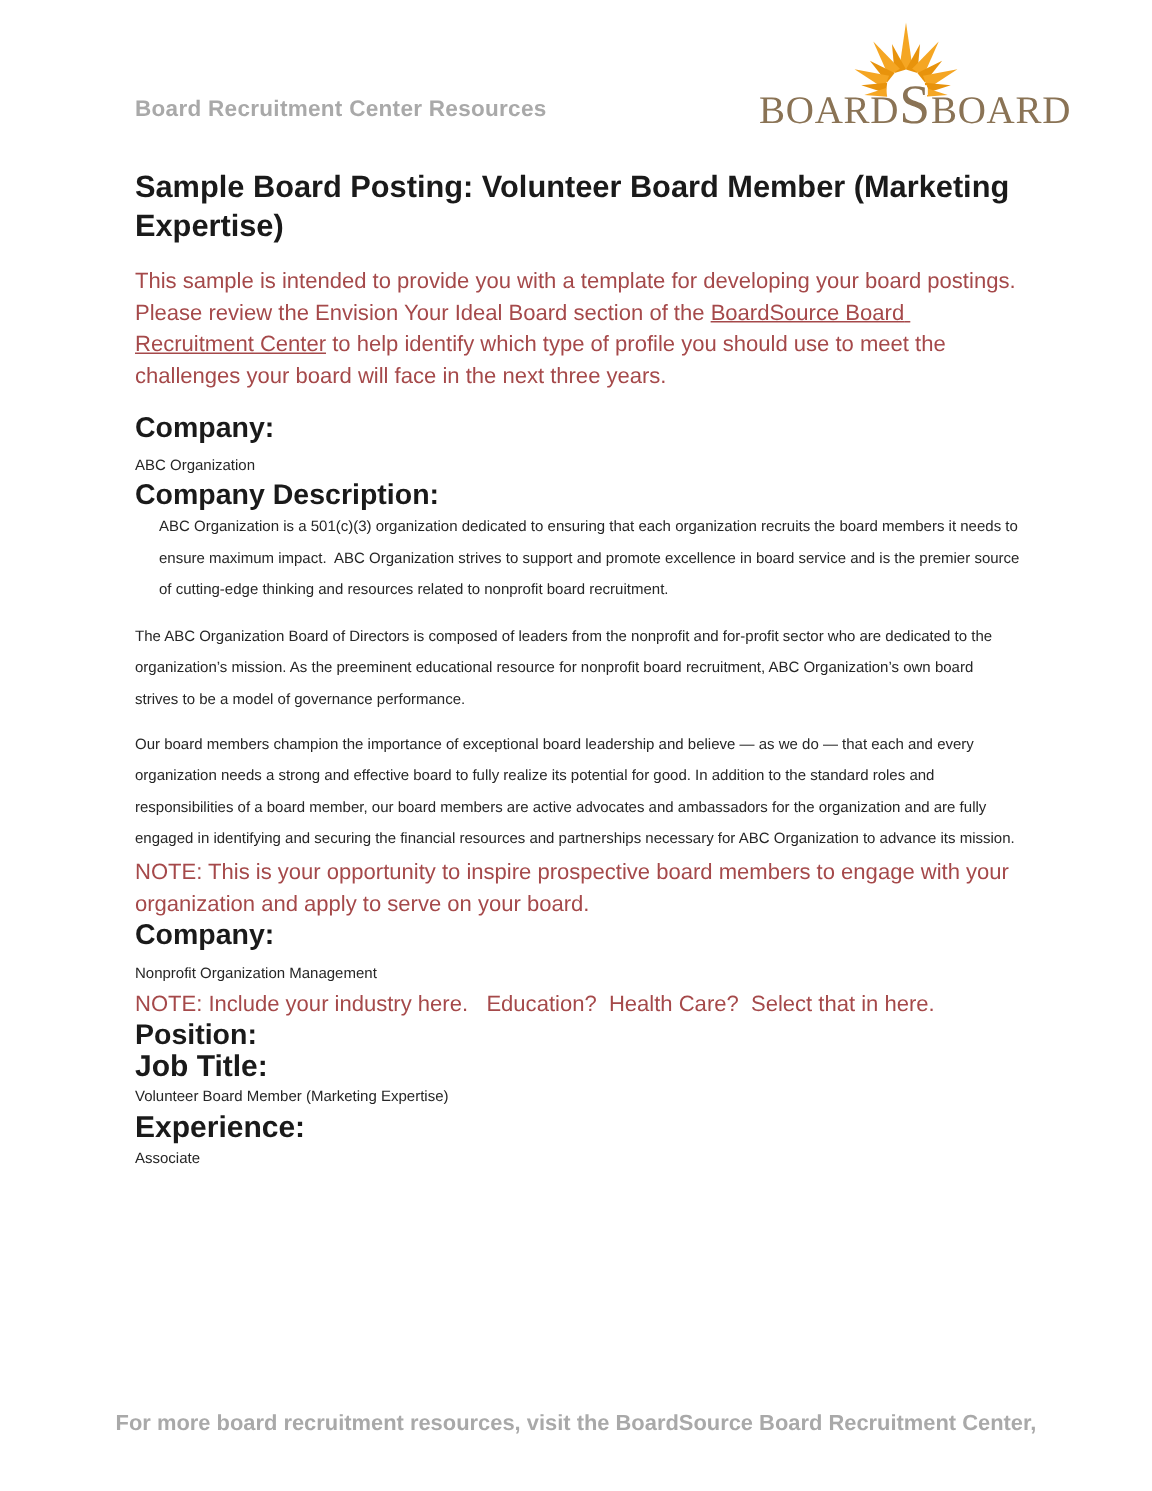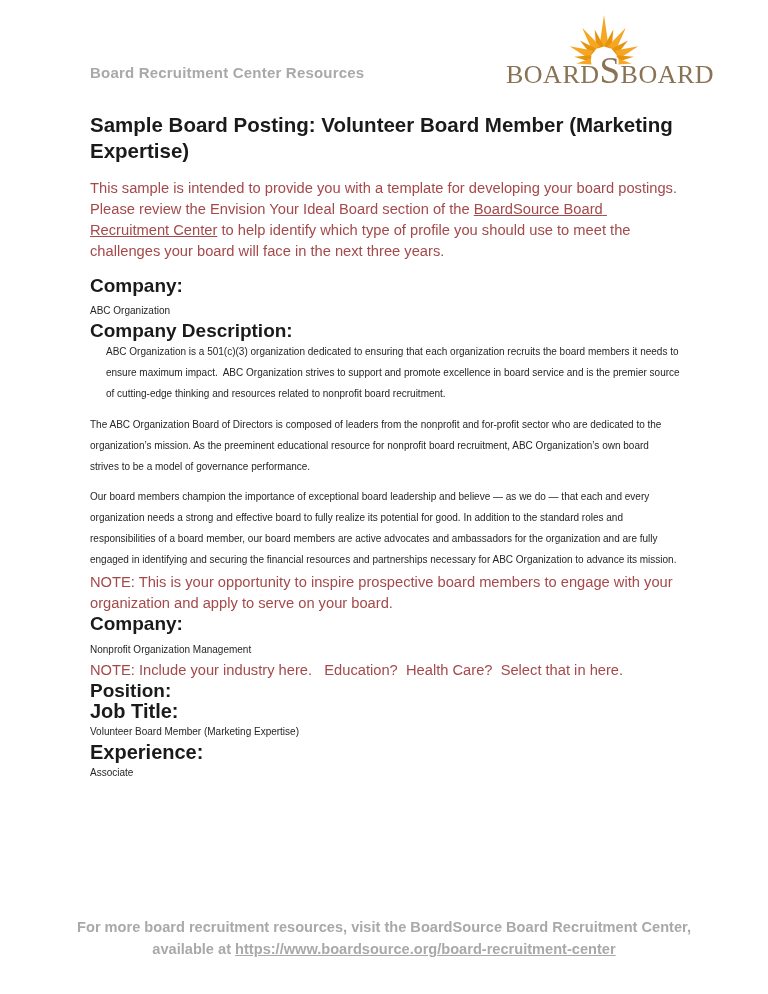--- a/index.html
+++ b/index.html
@@ -127,14 +127,13 @@
   <h3 class="sub mt-jobtitle">Job Title:</h3>
   <p class="body-text">Volunteer Board Member (Marketing Expertise)</p>
 
   <h3 class="sub mt-experience">Experience:</h3>
   <p class="body-text">Associate</p>
 
 </div>
 
 <div class="footer">
   <div>For more board recruitment resources, visit the BoardSource Board Recruitment Center,</div>
-  <div><span>available at </span><span class="gray-link">https://www.boardsource.org/board-recruitment-center</span></div>
 </div>
 
 </body></html>

